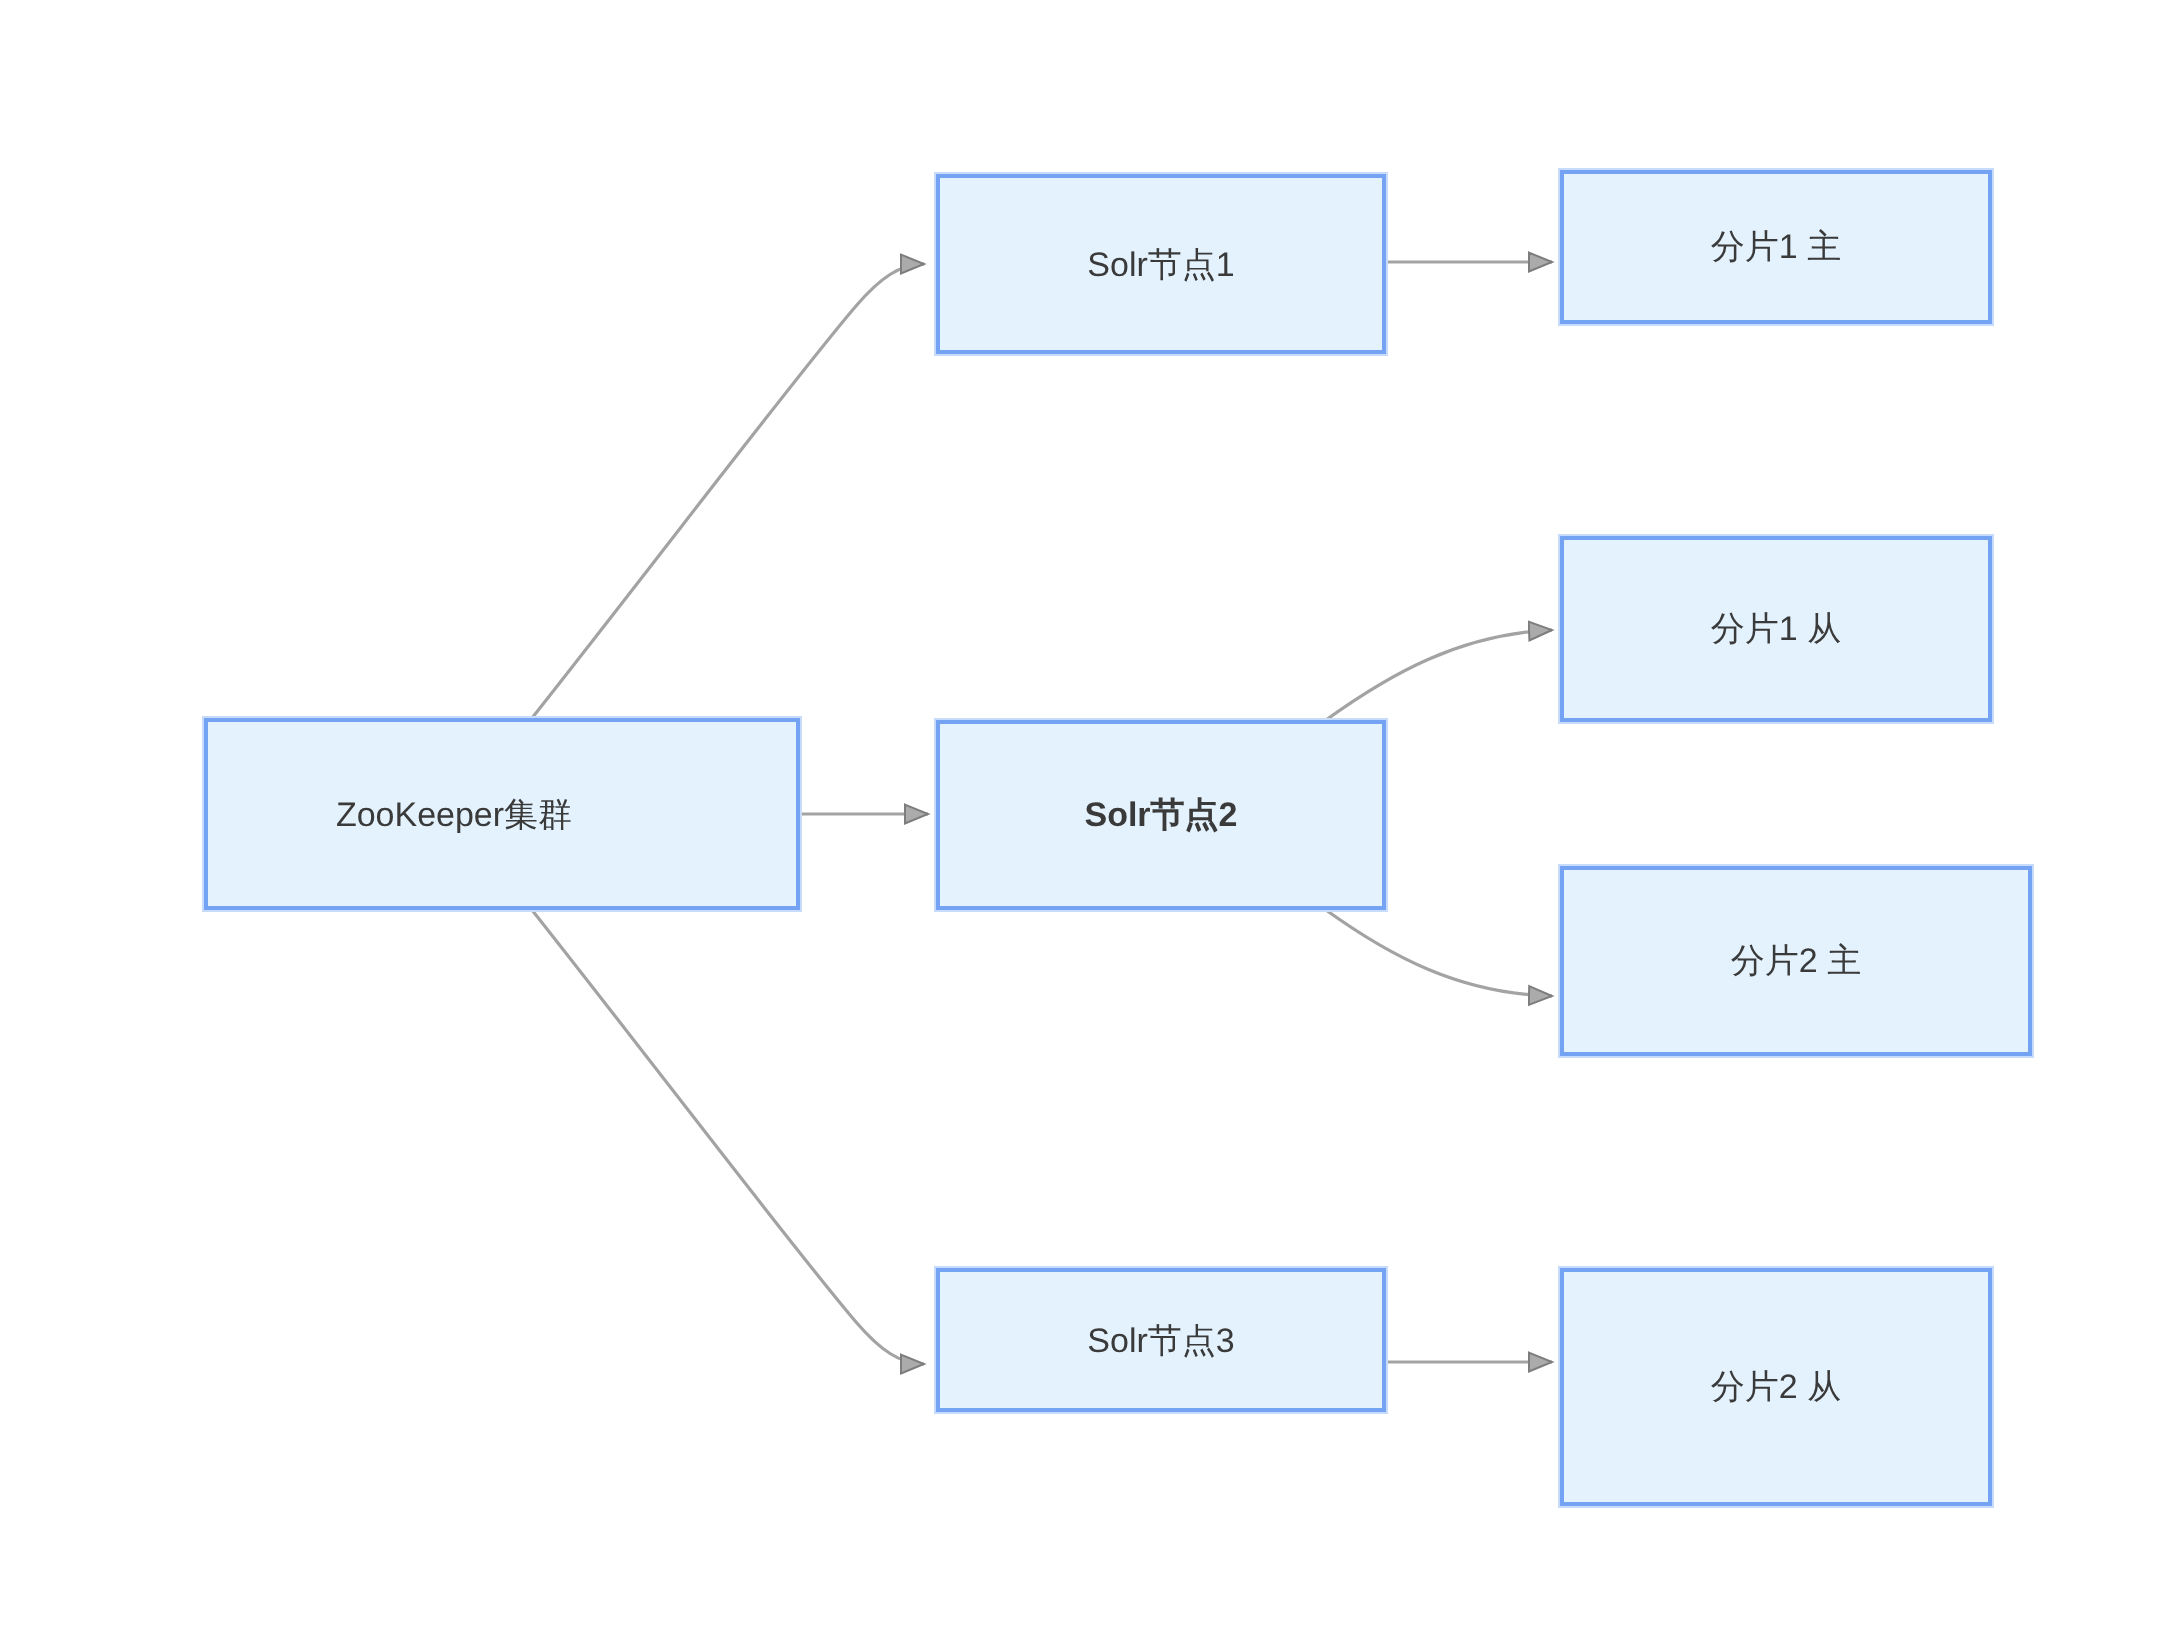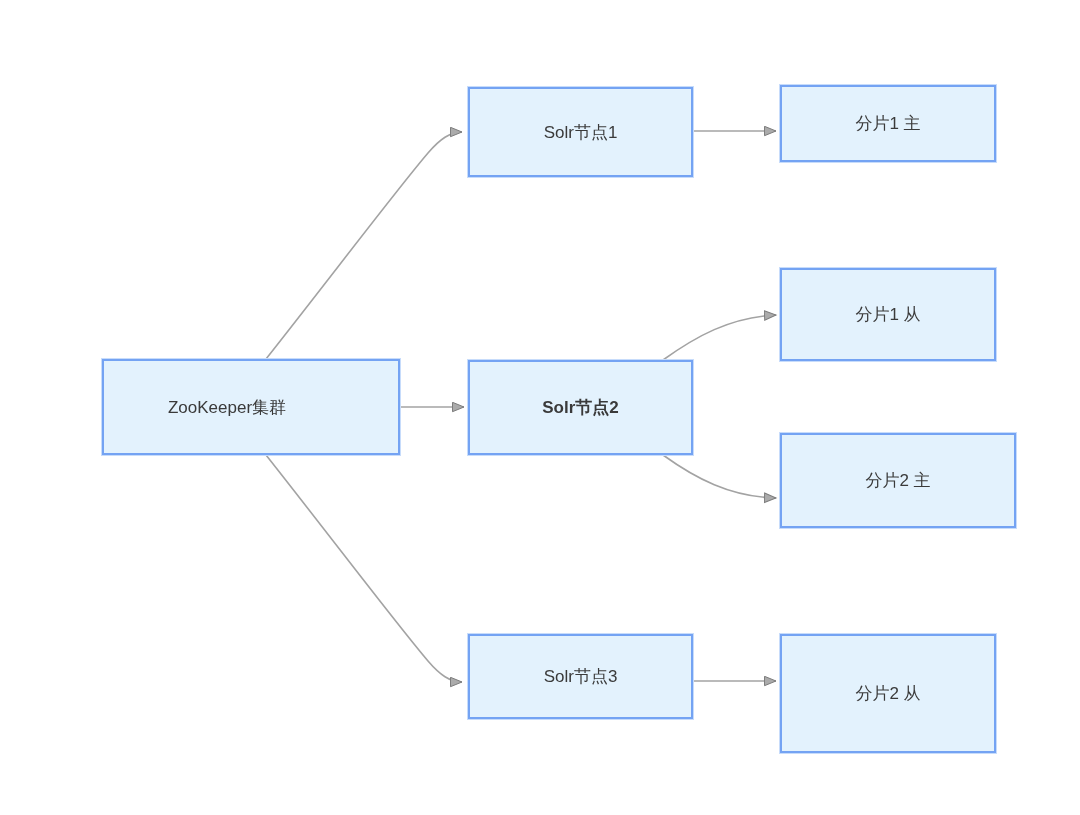--- a/index.html
+++ b/index.html
@@ -38,21 +38,21 @@
     align-items: center;
     justify-content: center;
     font-size: 17px;
     color: #3a3a3a;
     white-space: nowrap;
   }
   
   .node-zookeeper      { left:  84px; top: 359px; width: 298px; height:  96px; margin-left: 18px; }
   .node-solr-1         { left: 468px; top:  87px; width: 225px; height:  90px; }
   .node-solr-2         { left: 468px; top: 360px; width: 225px; height:  95px; font-weight: bold; }
-  .node-solr-3         { left: 468px; top: 634px; width: 225px; height:  85px; }
+  .node-solr-3         { left: 468px; top: 634px; width: 225px; height:  72px; }
   .node-shard1-leader  { left: 780px; top:  85px; width: 216px; height:  77px; }
   .node-shard1-follower{ left: 780px; top: 268px; width: 216px; height:  93px; }
   .node-shard2-leader  { left: 780px; top: 433px; width: 236px; height:  95px; }
   .node-shard2-follower{ left: 780px; top: 634px; width: 216px; height:  119px; }
   
   .node-zookeeper .node-label { transform: translateX(-24px); }
 </style>
 </head>
 <body>
 

